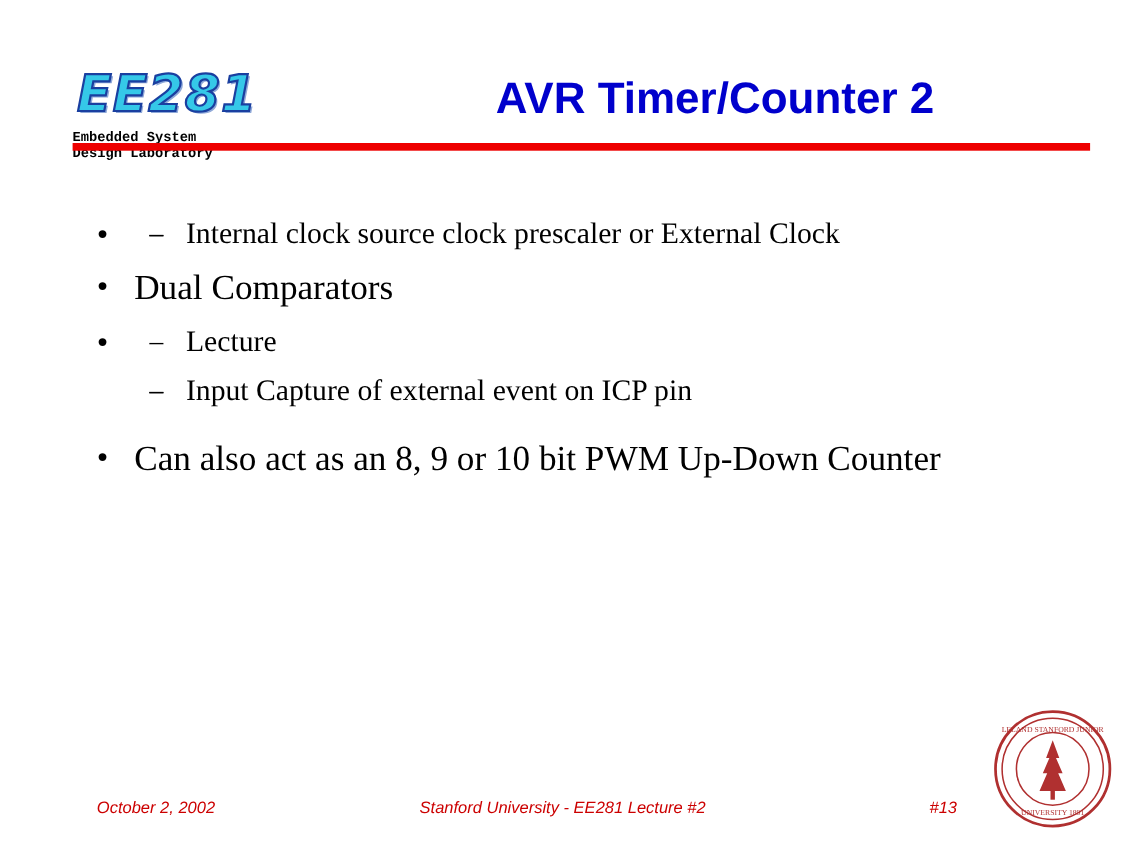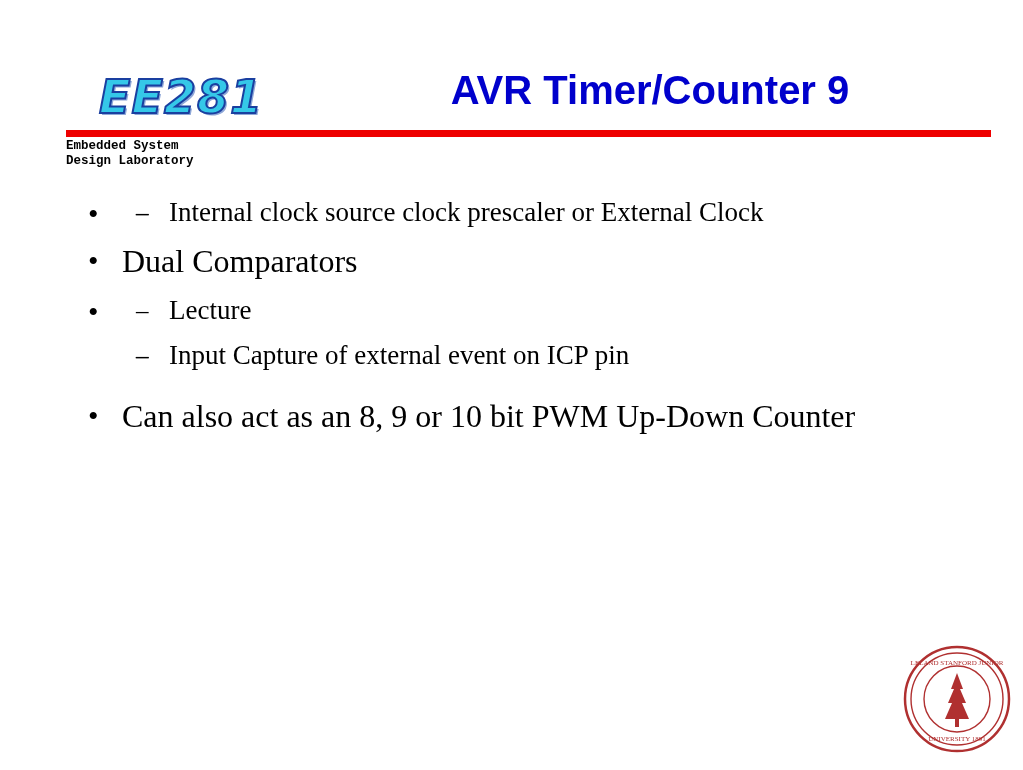--- a/index.html
+++ b/index.html
@@ -30,23 +30,22 @@
   .logo-text {
     font-family: "DejaVu Sans", sans-serif;
     font-weight: bold;
     font-style: italic;
     font-size: 46px;
     line-height: 52px;
     letter-spacing: 1px;
     color: #35c8e8;
     -webkit-text-stroke: 2px #1a3fa0;
     text-shadow: 2px 2px 0 #8fa8d8;
-    margin: 16px;
+    margin: 4px;
     white-space: nowrap;
-    text-align: center;
   }
   .logo-sub {
     font-family: Liberation Mono, monospace;
     font-weight: bold;
     font-size: 12.5px;
     line-height: 15px;
     color: #000000;
     margin-top: 7px;
   }
   
@@ -161,21 +160,21 @@
 <div class="slide">
 
   <div class="logo-block">
     <div class="logo-text">EE281</div>
     <div class="logo-sub">
       <div>Embedded System</div>
       <div>Design Laboratory</div>
     </div>
   </div>
 
-  <div class="title">AVR Timer/Counter 9</div>
+  <div class="title">AVR Timer/Counter 2</div>
   <div class="title-rule"></div>
 
   <div class="body">
     <ul class="level1">
 
       <li>
         <span class="b1">•</span>
         <ul class="level2">
           <li>
             <span class="b2">–</span>
@@ -224,14 +223,19 @@
       <circle cx="54" cy="54" r="33" fill="none" stroke="#b03030" stroke-width="1.4"></circle>
       <g fill="#b03030">
         <path d="M54 28 L60 44 L57 44 L63 58 L59 58 L66 74 L42 74 L49 58 L45 58 L51 44 L48 44 Z"></path>
         <rect x="52" y="74" width="4" height="8"></rect>
       </g>
       <text x="54" y="20" font-family="Liberation Serif, serif" font-size="7" fill="#b03030" text-anchor="middle">LELAND STANFORD JUNIOR</text>
       <text x="54" y="96" font-family="Liberation Serif, serif" font-size="7" fill="#b03030" text-anchor="middle">UNIVERSITY 1891</text>
     </svg>
   </div>
 
+  <div class="footer">
+    <div class="footer-date">October 2, 2002</div>
+    <div class="footer-center">Stanford University - EE281 Lecture #2</div>
+    <div class="footer-page">#13</div>
+  </div>
 
 </div>
 
 </body></html>

